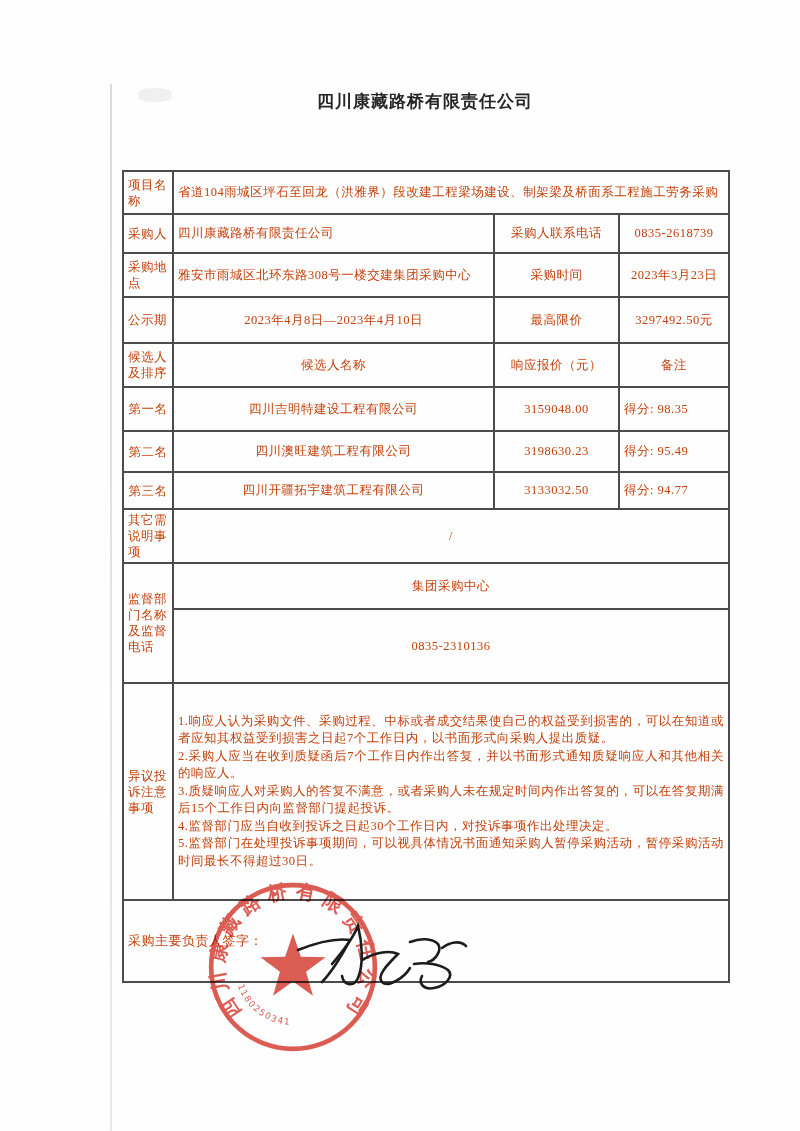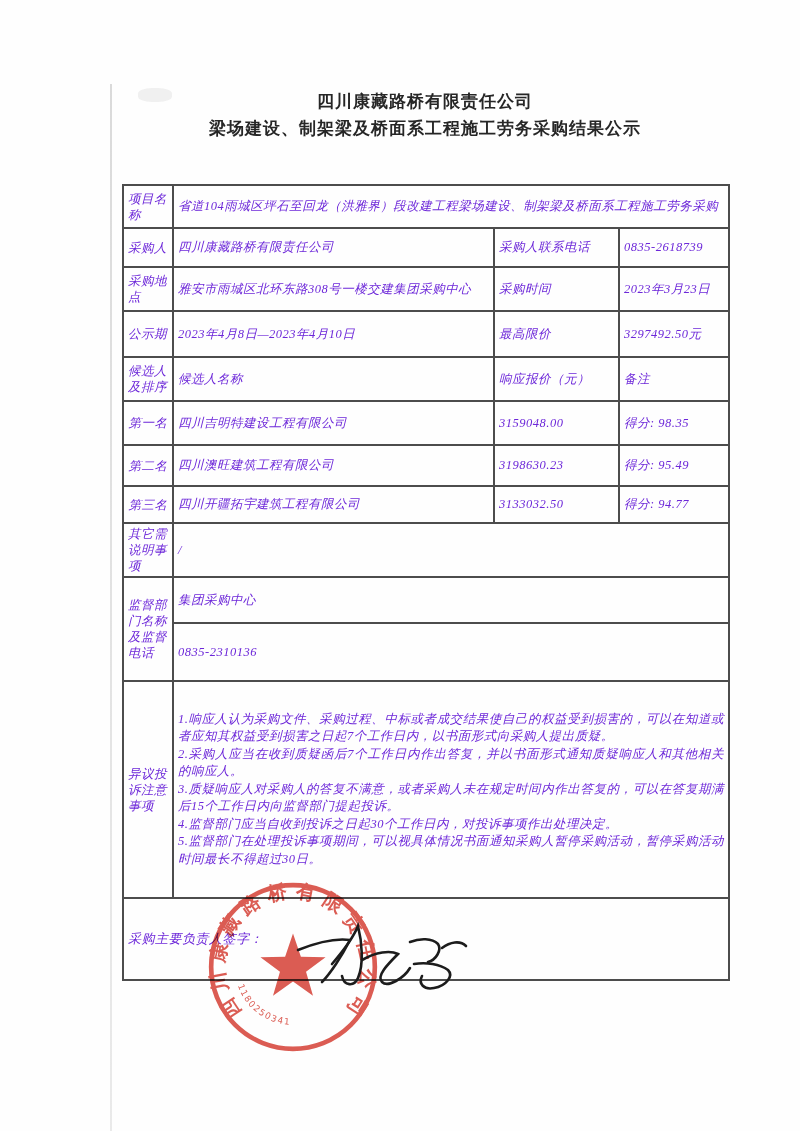--- a/index.html
+++ b/index.html
@@ -19,36 +19,36 @@
   .scan-smudge{
     position:absolute;left:138px;top:88px;width:34px;height:14px;
     background:#d8d8d8;opacity:.35;border-radius:40%;
   }
   .title-block{
     position:absolute;left:122px;top:88px;width:606px;
     text-align:center;font-weight:700;font-size:17px;line-height:27px;
     color:#262626;letter-spacing:1px;
   }
   .doc-table{
-    position:absolute;left:122px;top:184px;width:606px;
+    position:absolute;left:122px;top:170px;width:606px;
     border-collapse:collapse;table-layout:fixed;
-    font-size:12.5px;color:#6d28d9;font-style:italic;
+    font-size:12.5px;color:#c2410c;
   }
   .doc-table td{
     border:2px solid #4c4c4c;
     padding:2px 4px;
     vertical-align:middle;
     letter-spacing:.5px;
     word-break:break-all;
   }
   col.c0{width:50px;} col.c1{width:321px;} col.c2{width:125px;} col.c3{width:110px;}
   .lbl{line-height:16px;padding-left:3px;}
   .lbl-center{text-align:center;padding-left:8px;}
   .val-left{padding-left:9px;}
-  .ctr{}
+  .ctr{text-align:center;}
   .remark{padding-left:12px;}
   .notice-cell{padding:6px 9px 6px 7px;}
   .notice-cell div{line-height:17.5px;text-align:justify;}
   .sig-row-cell{padding-left:5px;font-size:13px;margin-top:32px;}
   .seal{
     position:absolute;left:200px;top:874px;width:186px;height:186px;
     opacity:.82;mix-blend-mode:multiply;pointer-events:none;
   }
   .signature{
     position:absolute;left:292px;top:912px;width:200px;height:100px;
@@ -58,21 +58,20 @@
 </head>
 <body>
 
 <div class="page">
 
   <div class="scan-edge-left"></div>
   <div class="scan-smudge"></div>
 
   <div class="title-block">
     <div>四川康藏路桥有限责任公司</div>
-    <div>梁场建设、制架梁及桥面系工程施工劳务采购结果公示</div>
   </div>
 
   <table class="doc-table">
     <colgroup>
         <col class="c0">
         <col class="c1">
         <col class="c2">
         <col class="c3">
       </colgroup>
 
@@ -133,21 +132,21 @@
 
     <tr style="height:51px;margin-top:43px;">
       <td class="lbl">其它需说明事项</td>
       <td class="ctr" colspan="3">/</td>
     </tr>
 
     <tr style="height:46px;">
       <td class="lbl" rowspan="2">监督部门名称及监督电话</td>
       <td class="ctr" colspan="3">集团采购中心</td>
     </tr>
-    <tr style="height:58px;">
+    <tr style="height:74px;">
       <td class="ctr" colspan="3">0835-2310136</td>
     </tr>
 
     <tr style="height:217px;">
       <td class="lbl">异议投诉注意事项</td>
       <td class="notice-cell" colspan="3">
         <div>1.响应人认为采购文件、采购过程、中标或者成交结果使自己的权益受到损害的，可以在知道或者应知其权益受到损害之日起7个工作日内，以书面形式向采购人提出质疑。</div>
         <div>2.采购人应当在收到质疑函后7个工作日内作出答复，并以书面形式通知质疑响应人和其他相关的响应人。</div>
         <div>3.质疑响应人对采购人的答复不满意，或者采购人未在规定时间内作出答复的，可以在答复期满后15个工作日内向监督部门提起投诉。</div>
         <div>4.监督部门应当自收到投诉之日起30个工作日内，对投诉事项作出处理决定。</div>

